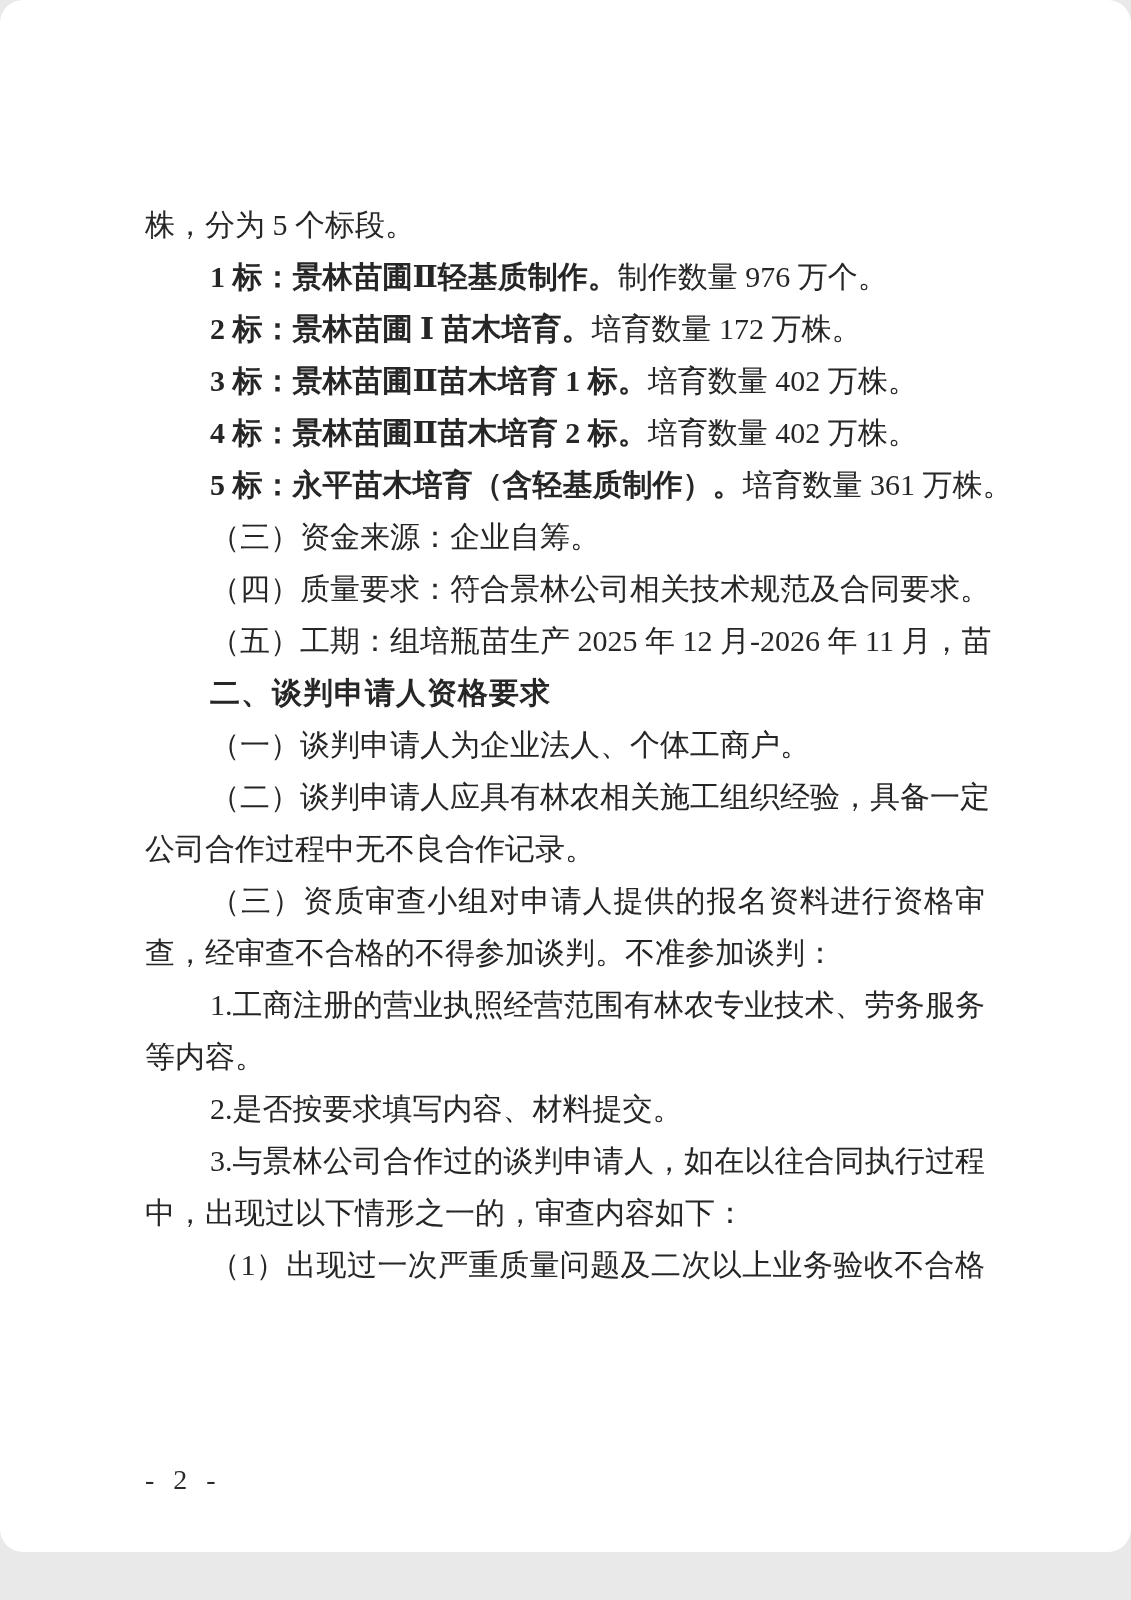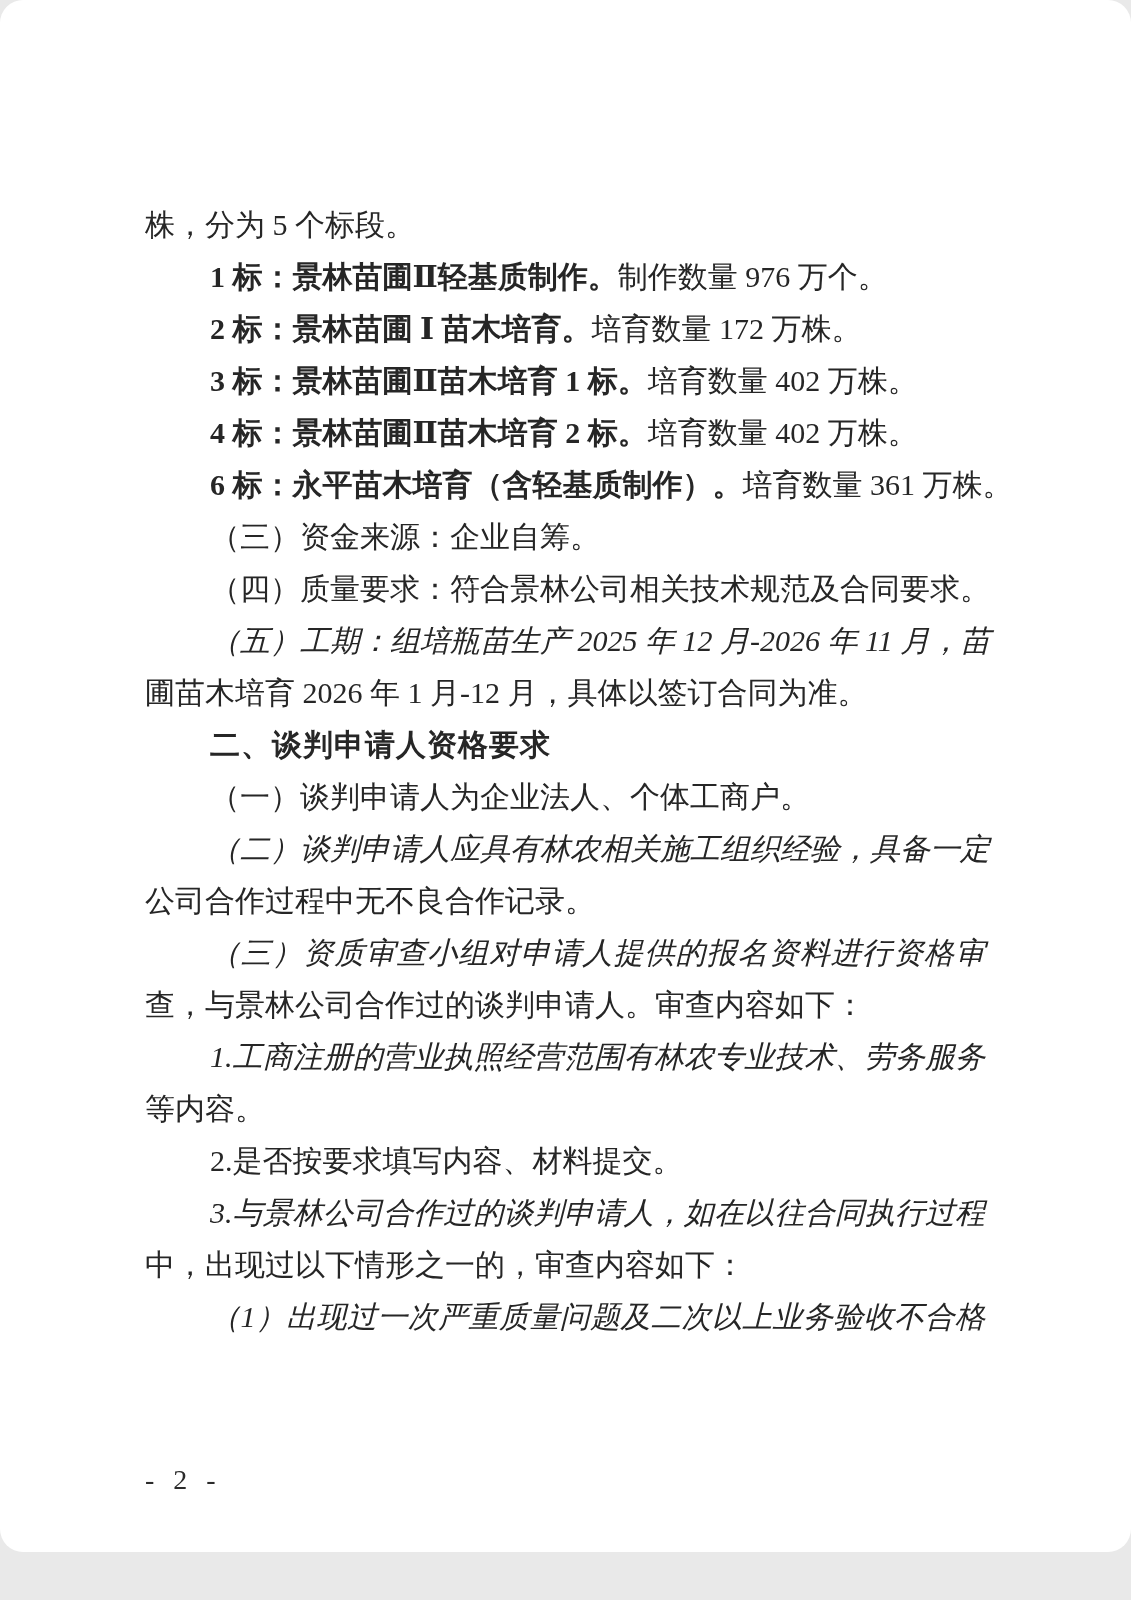--- a/index.html
+++ b/index.html
@@ -30,21 +30,20 @@
     font-size: 30px;
     white-space: nowrap;
     text-align: left;
   }
   .line.indent {
     padding-left: 65px;
   }
   .line.fill {
     text-align: justify;
     text-align-last: justify;
-    font-style: italic;
   }
   .b {
     font-weight: bold;
   }
   .heading {
     font-family: "Liberation Sans", "DejaVu Sans", sans-serif;
     font-weight: bold;
     letter-spacing: 1px;
     text-align: right;
   }
@@ -78,38 +77,35 @@
 
     <div class="line indent">
       <span class="b">3 标：景林苗圃Ⅱ苗木培育 1 标。</span><span>培育数量 402 万株。</span>
     </div>
 
     <div class="line indent">
       <span class="b">4 标：景林苗圃Ⅱ苗木培育 2 标。</span><span>培育数量 402 万株。</span>
     </div>
 
     <div class="line indent">
-      <span class="b">6 标：永平苗木培育（含轻基质制作）。</span><span>培育数量 361 万株。</span>
+      <span class="b">5 标：永平苗木培育（含轻基质制作）。</span><span>培育数量 361 万株。</span>
     </div>
 
     <div class="line indent">
       <span>（三）资金来源：企业自筹。</span>
     </div>
 
     <div class="line indent">
       <span>（四）质量要求：符合景林公司相关技术规范及合同要求。</span>
     </div>
 
     <div class="line indent fill">
       <span>（五）工期：组培瓶苗生产 2025 年 12 月-2026 年 11 月，苗</span>
     </div>
 
-    <div class="line">
-      <span>圃苗木培育 2026 年 1 月-12 月，具体以签订合同为准。</span>
-    </div>
 
     <div class="line indent">
       <span class="heading">二、谈判申请人资格要求</span>
     </div>
 
     <div class="line indent">
       <span>（一）谈判申请人为企业法人、个体工商户。</span>
     </div>
 
     <div class="line indent fill">
@@ -119,21 +115,21 @@
 
     <div class="line">
       <span>公司合作过程中无不良合作记录。</span>
     </div>
 
     <div class="line indent fill">
       <span>（三）资质审查小组对申请人提供的报名资料进行资格审</span>
     </div>
 
     <div class="line">
-      <span>查，与景林公司合作过的谈判申请人。审查内容如下：</span>
+      <span>查，经审查不合格的不得参加谈判。不准参加谈判：</span>
     </div>
 
     <div class="line indent fill">
       <span>1.工商注册的营业执照经营范围有林农专业技术、劳务服务</span>
     </div>
 
     <div class="line">
       <span>等内容。</span>
     </div>
 

